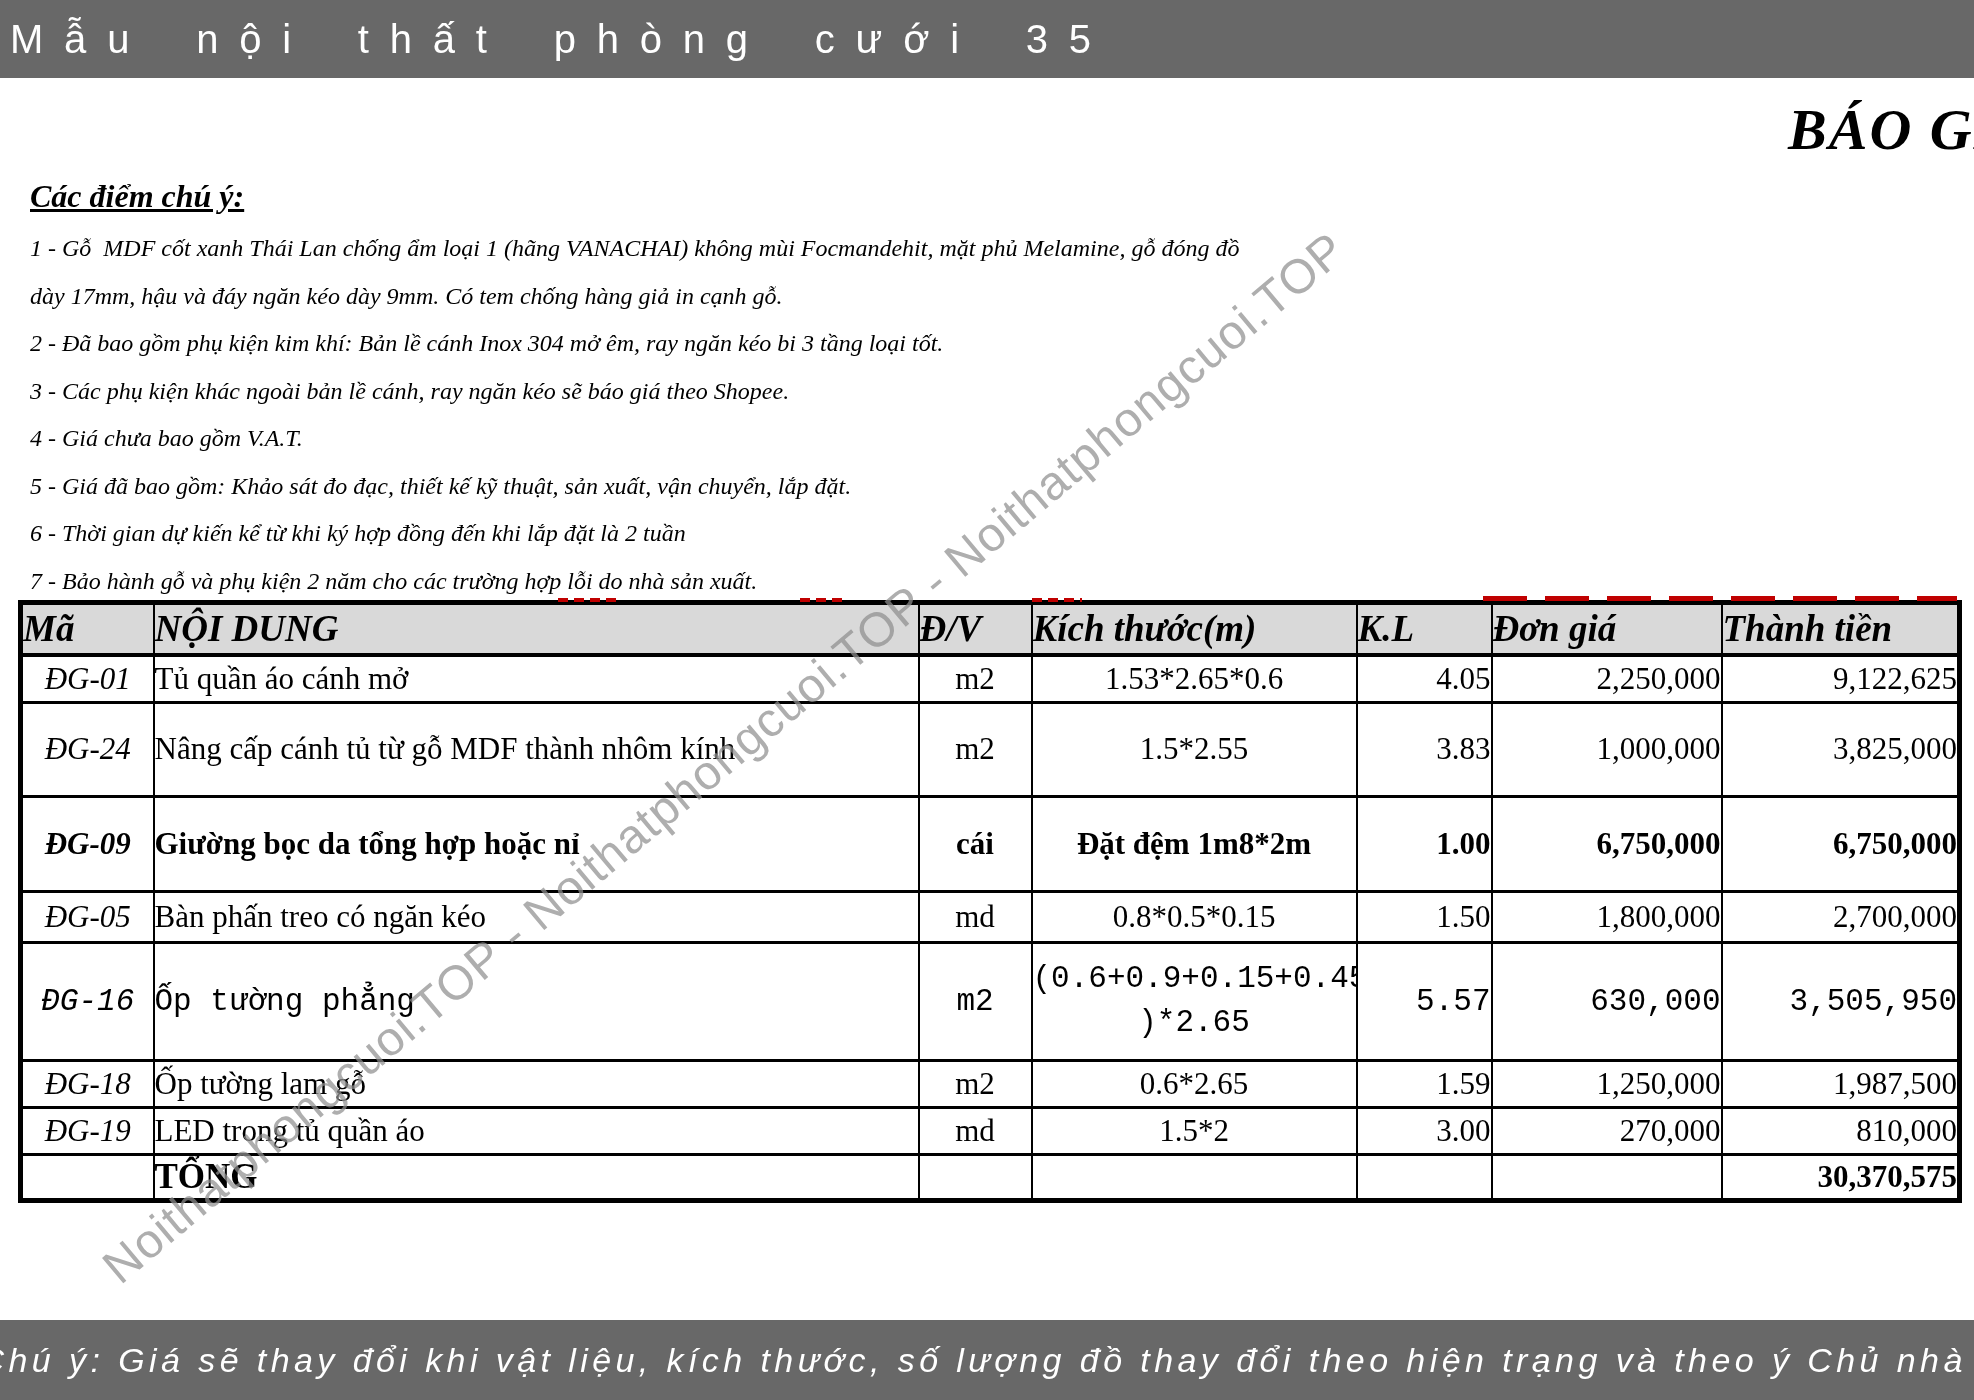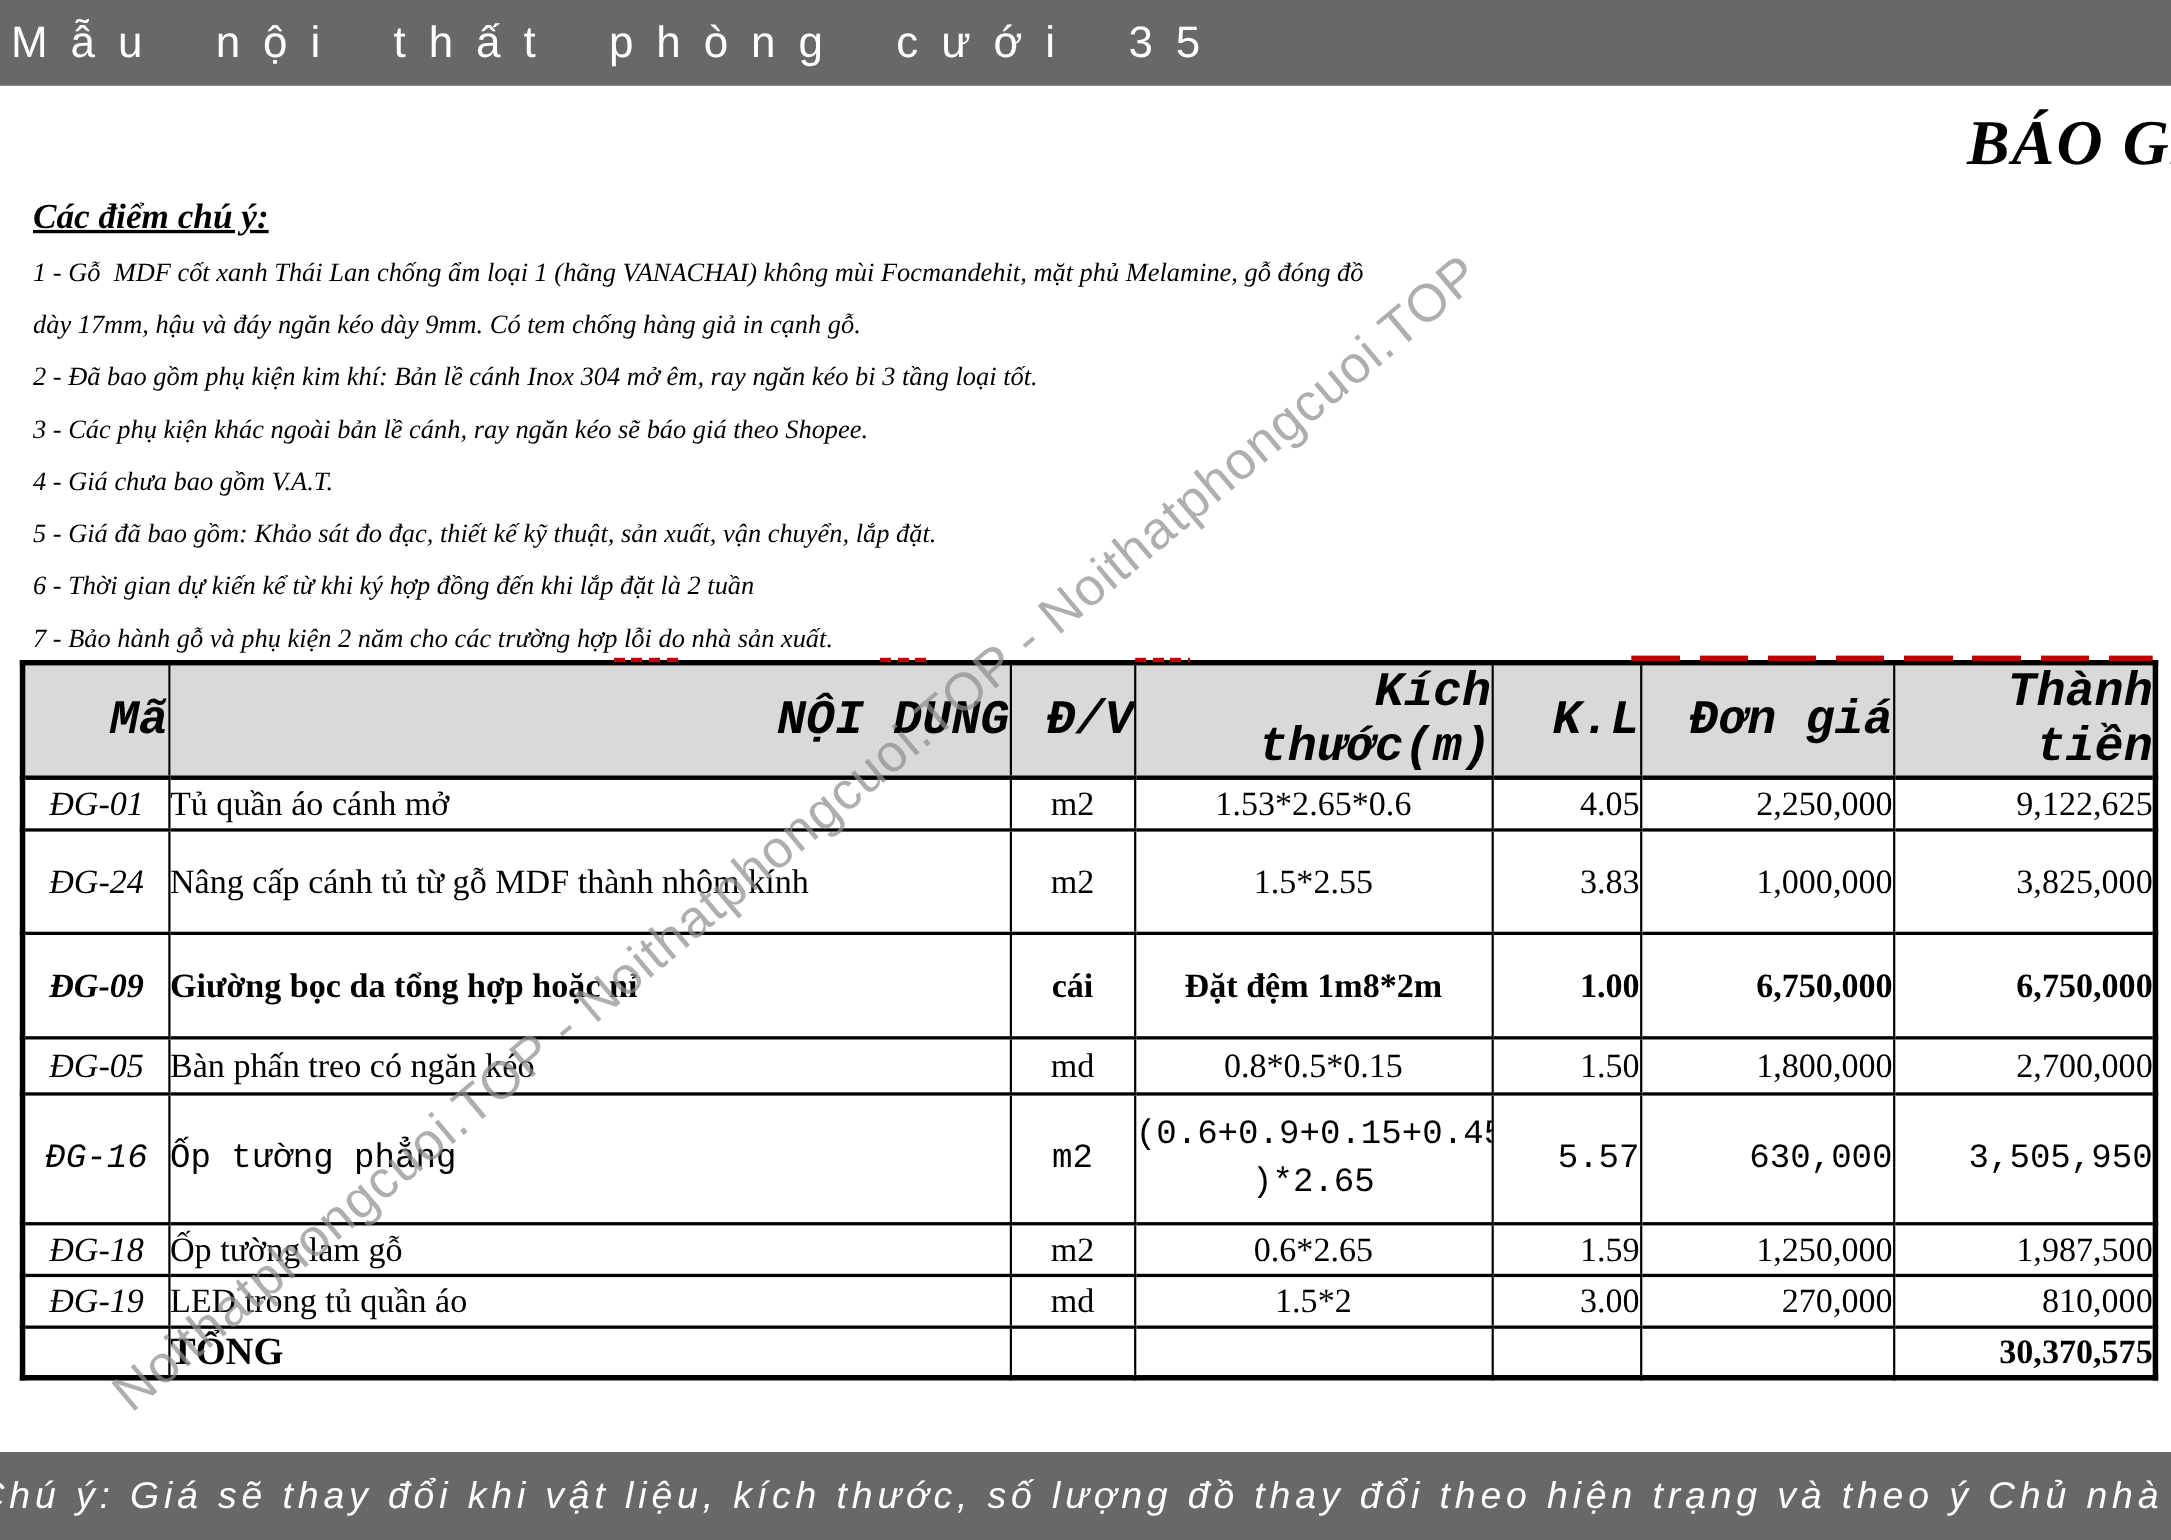--- a/index.html
+++ b/index.html
@@ -57,22 +57,22 @@
   table.quote{
     position:absolute;left:18px;top:600px;width:1939px;
     border-collapse:collapse;table-layout:fixed;
     border:5px solid #000;
   }
   table.quote th,table.quote td{
     border:2.5px solid #000;overflow:hidden;vertical-align:middle;
     padding:0;
   }
   table.quote th{
-    background:#d9d9d9;font-weight:bold;font-style:italic;font-size:44px;
-    text-align:right;border-bottom-width:4px;border-top-width:4px;font-family:Liberation Mono, monospace;
+    background:#d9d9d9;font-weight:bold;font-style:italic;font-size:37px;
+    text-align:left;border-bottom-width:4px;border-top-width:4px;
   }
   table.quote td{border-top-width:3px;border-bottom-width:3px;font-size:31px;}
   tr.rh-head{height:52px;}
   tr.rh-a{height:45px;}
   tr.rh-b{height:94px;}
   tr.rh-c{height:50px;}
   tr.rh-d{height:95px;font-weight:bold;}
   tr.rh-e{height:51px;}
   tr.rh-f{height:118px;font-family:Liberation Mono, monospace;}
   tr.rh-g{height:47px;}

